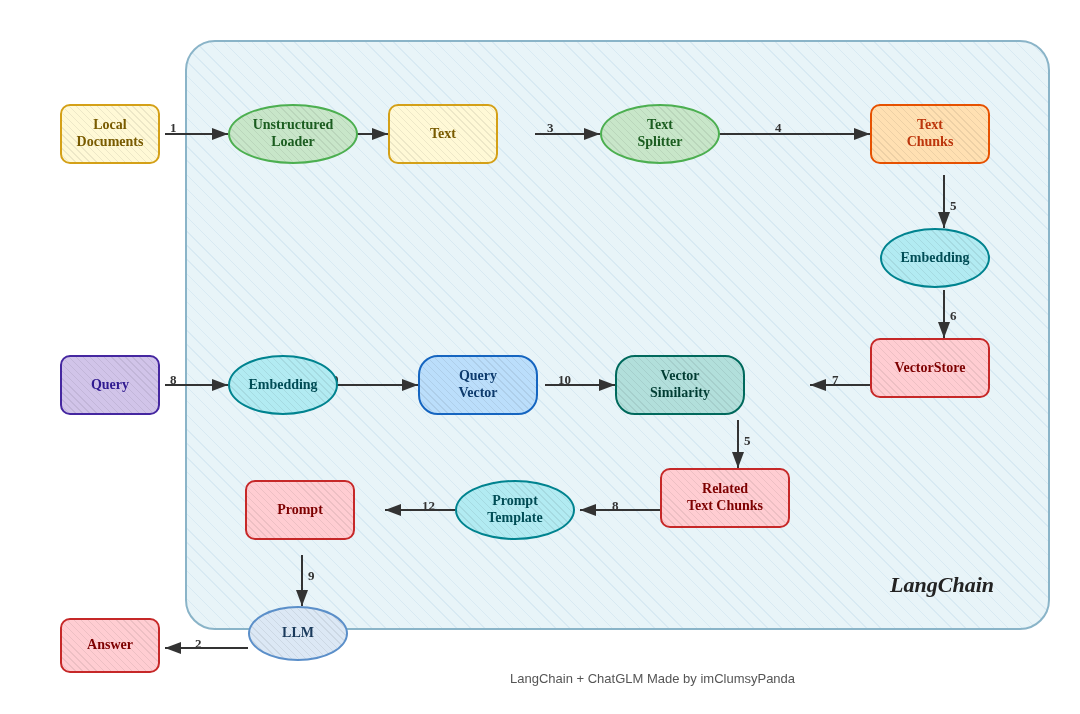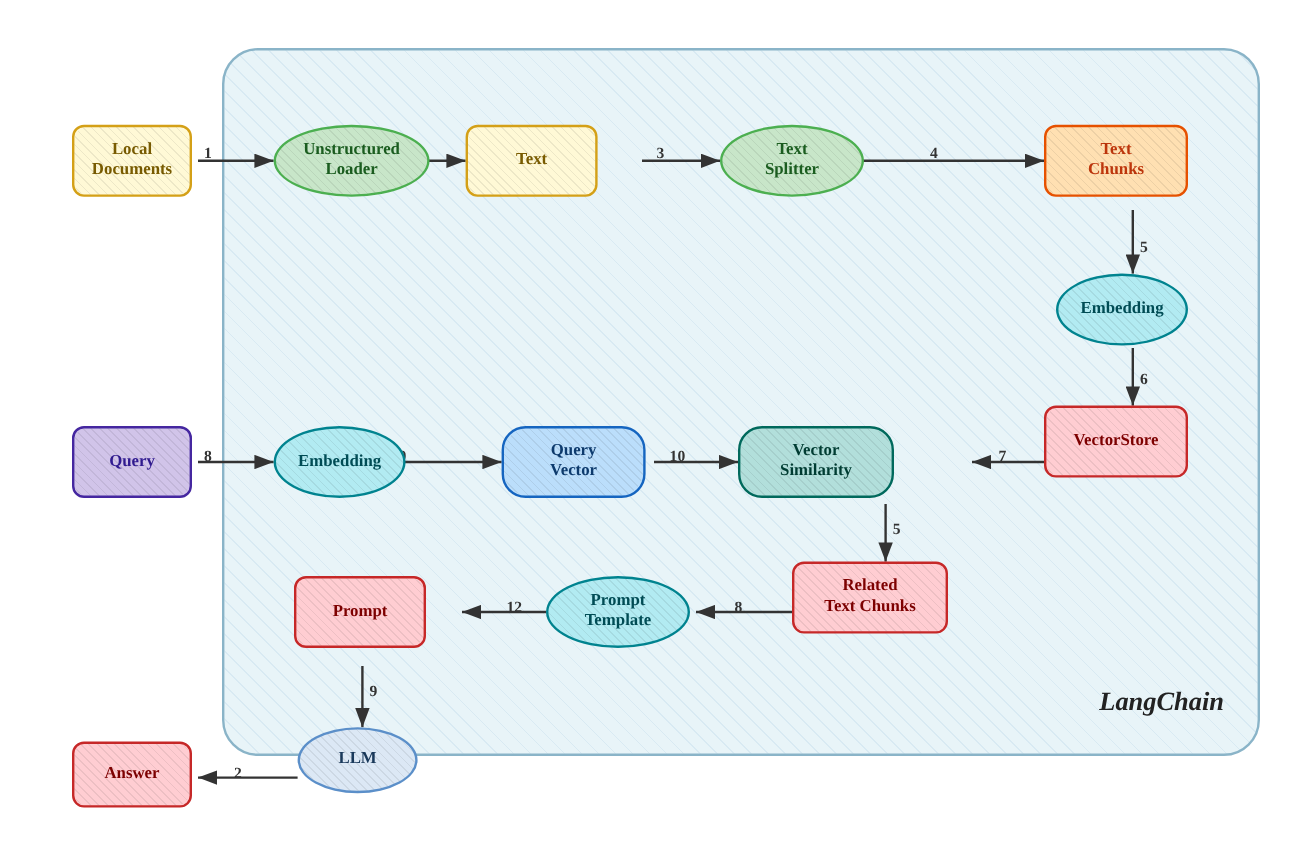--- a/index.html
+++ b/index.html
@@ -145,21 +145,21 @@
       position: absolute;
       font-size: 13px;
       font-weight: bold;
       color: #333;
       font-family: 'Comic Sans MS', cursive;
     }
 
     .langchain-label {
       position: absolute;
       bottom: 30px;
-      right: 28px;
+      right: 54px;
       font-size: 22px;
       font-weight: bold;
       color: #222;
       font-family: 'Comic Sans MS', cursive;
       font-style: italic;
       margin-top: 12px;
     }
 
     .footer-text {
       position: absolute;
@@ -172,20 +172,21 @@
   </style>
 </head>
 <body>
 
 <div class="canvas">
 
   <div class="langchain-box">
     <div class="langchain-label">LangChain</div>
   </div>
 
+  <div class="footer-text">LangChain + ChatGLM Made by imClumsyPanda</div>
 
   <svg class="arrows-svg">
     <defs>
       <marker id="arrowhead" markerWidth="8" markerHeight="6" refX="8" refY="3" orient="auto">
         <polygon points="0 0, 8 3, 0 6" fill="#333"></polygon>
       </marker>
     </defs>
 
     <line class="arrow-line" x1="165" y1="134" x2="228" y2="134"></line>
 

